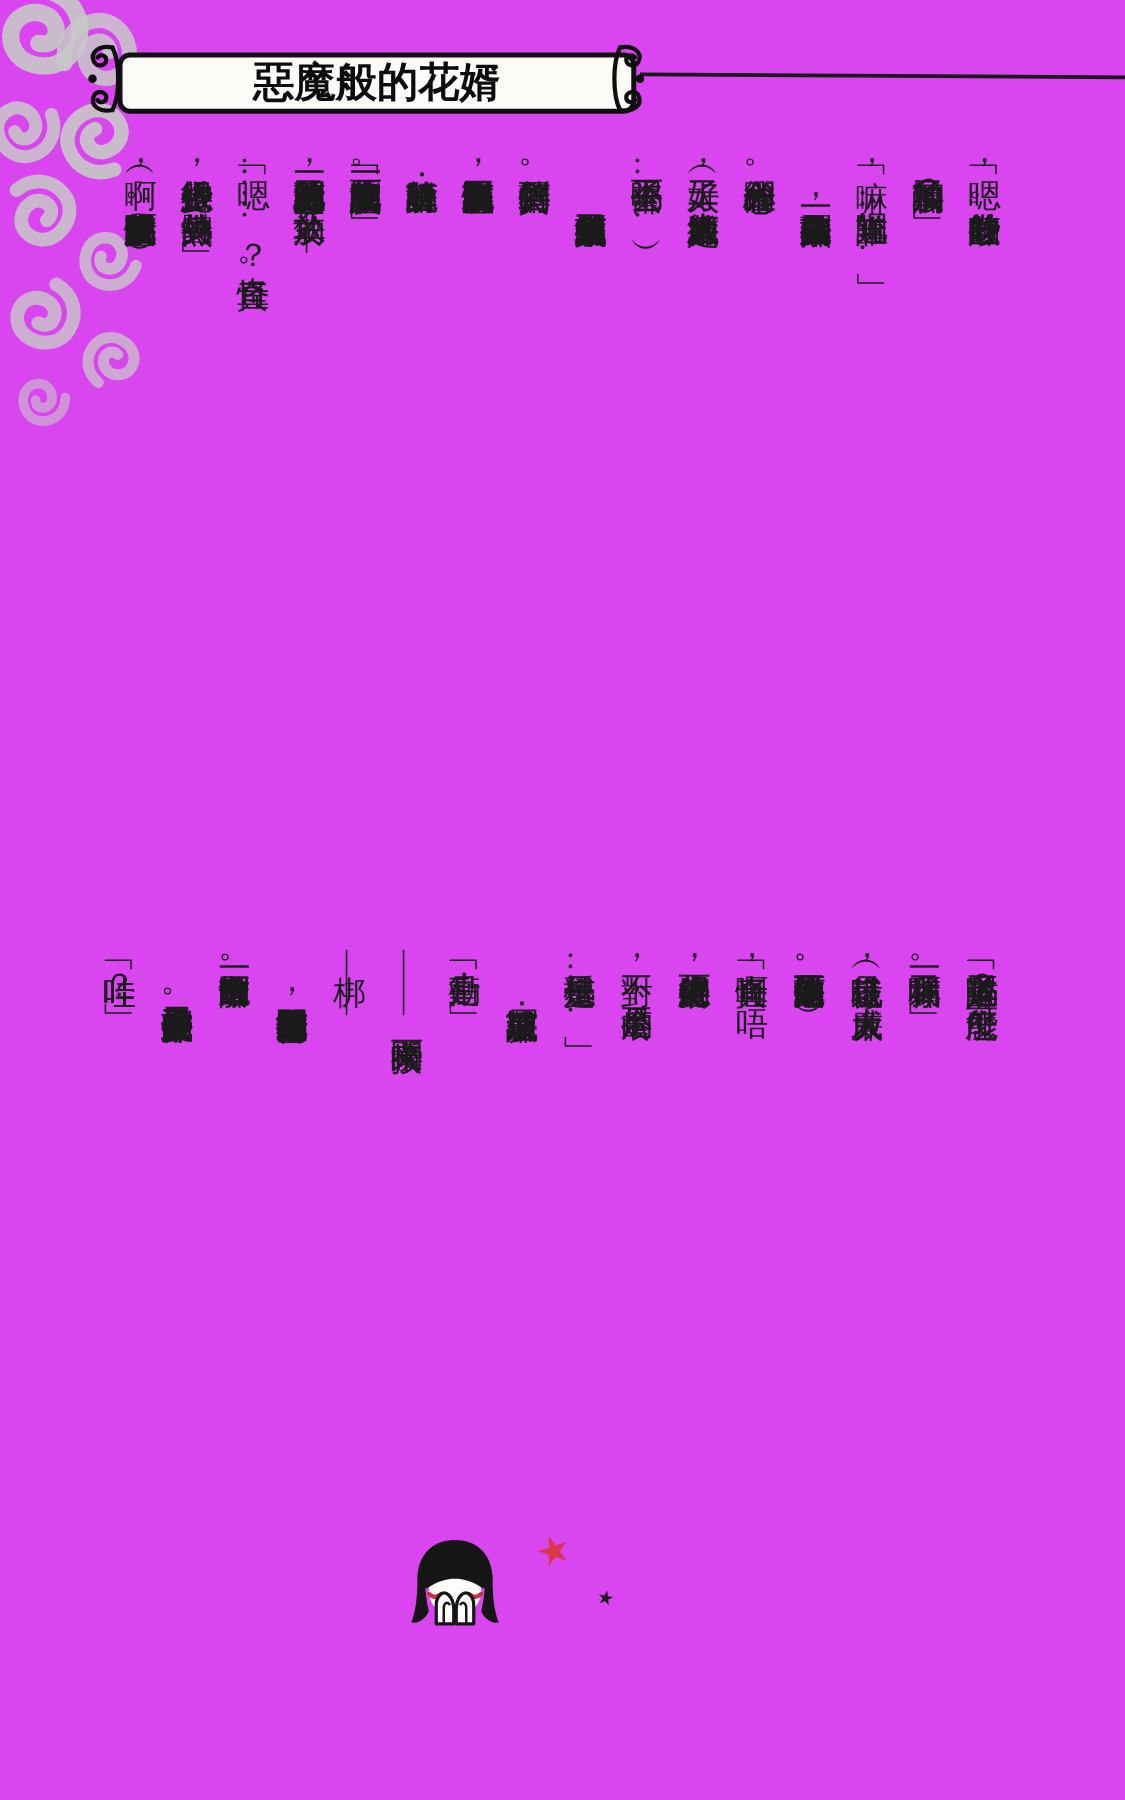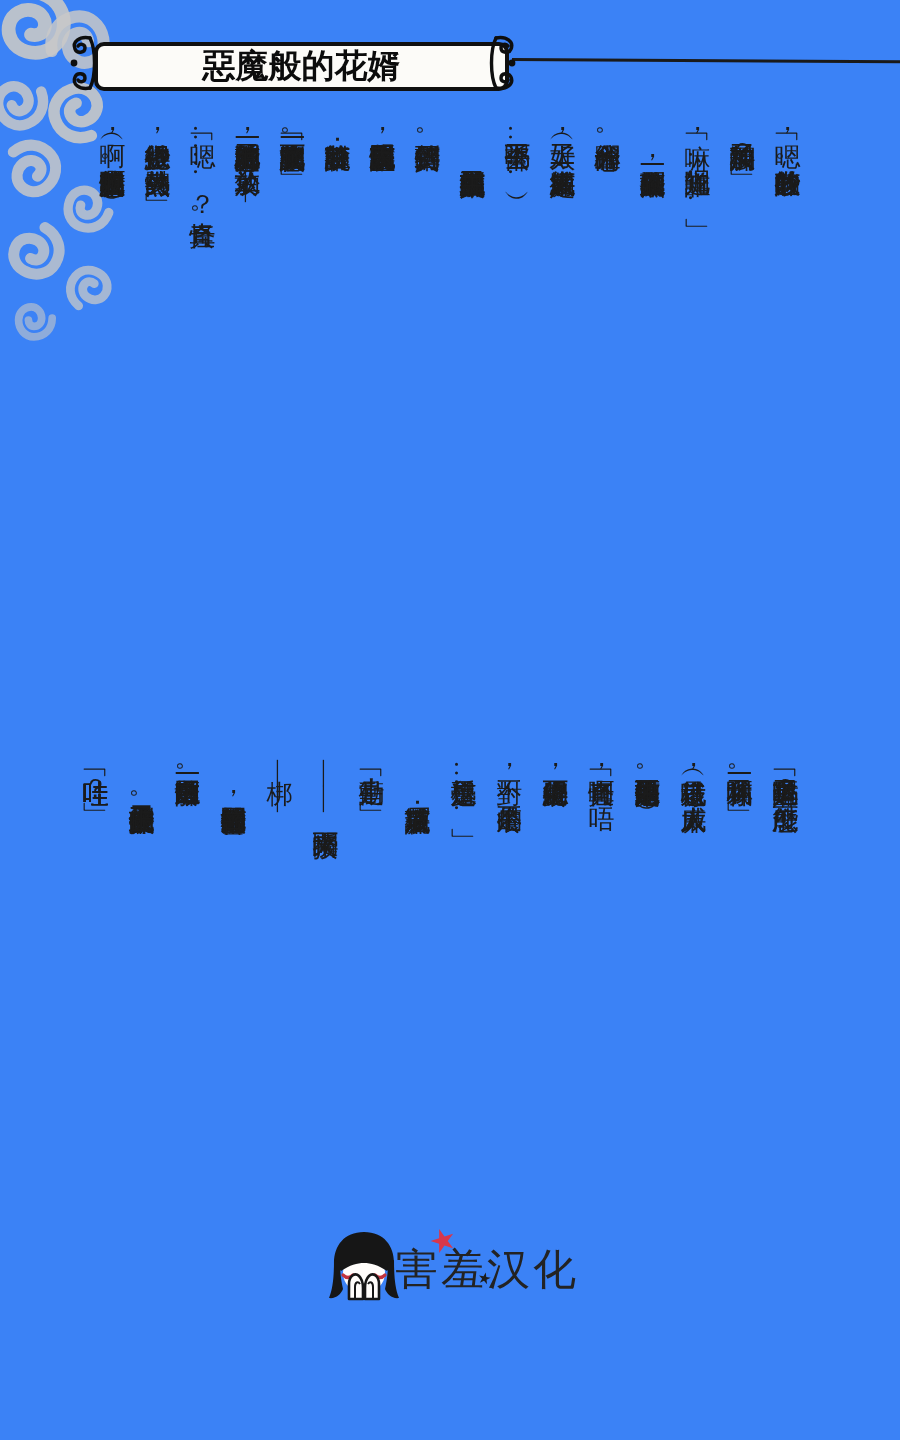--- a/index.html
+++ b/index.html
@@ -1,18 +1,18 @@
 <!DOCTYPE html>
 <html><head>
 <meta charset="utf-8">
 <style>
   html,body{margin:0;padding:0;}
   .page{
     position:relative;width:900px;height:1440px;overflow:hidden;
-    background:#3b82f6;
+    background:#d946ef;
     font-family:"Liberation Serif","DejaVu Serif",serif;
     text-decoration:underline;
   }
   
   .flourish{position:absolute;left:0;top:0;z-index:0;}
   
   .banner-frame{
     position:absolute;left:94px;top:42px;width:407px;height:41px;z-index:2;
     border:4px solid #101010;border-radius:10px;background:#fcfbf8;
     display:flex;align-items:center;justify-content:center;gap:38px;
@@ -140,15 +140,14 @@
     <path d="M67,30 C67,46 68,58 72,68 C65,69 60,64 58,59 C60,50 61,42 61,33 Z" fill="#161616"></path>
 
     <path d="M16,45 Q21,50 26,45" fill="none" stroke="#c2333e" stroke-width="3.2" stroke-linecap="round"></path>
     <path d="M48,45 Q53,50 58,45" fill="none" stroke="#c2333e" stroke-width="3.2" stroke-linecap="round"></path>
 
     <path d="M22,69 L22,54 C22,46 28,42 32,46 C35,49 36,53 36,58 L36,69 Z" fill="#fffdfb" stroke="#161616" stroke-width="2.6" stroke-linejoin="round"></path>
     <path d="M52,69 L52,54 C52,46 46,42 42,46 C39,49 38,53 38,58 L38,69 Z" fill="#fffdfb" stroke="#161616" stroke-width="2.6" stroke-linejoin="round"></path>
     <path d="M28,69 L28,57 C28,52 31,51 33,54" fill="none" stroke="#161616" stroke-width="2"></path>
     <path d="M46,69 L46,57 C46,52 43,51 41,54" fill="none" stroke="#161616" stroke-width="2"></path>
   </svg>
-  <div class="logo-text">害羞汉化</div>
 
 </div>
 
 </body></html>

